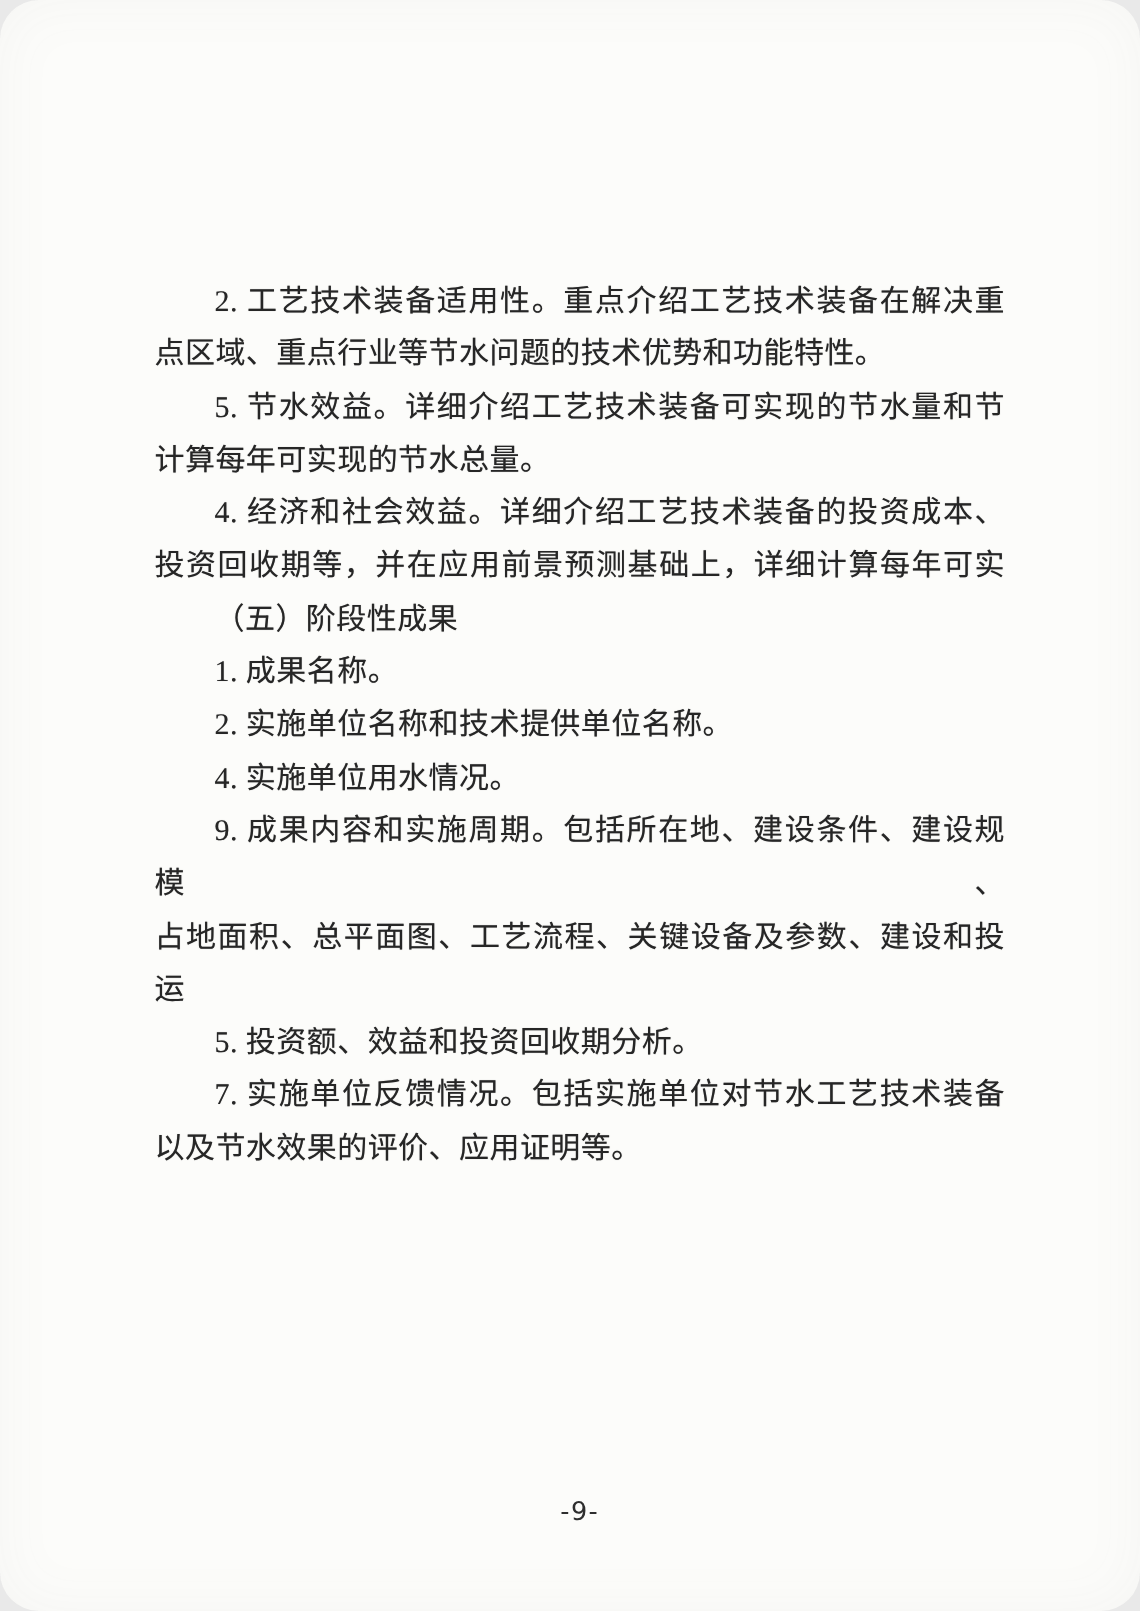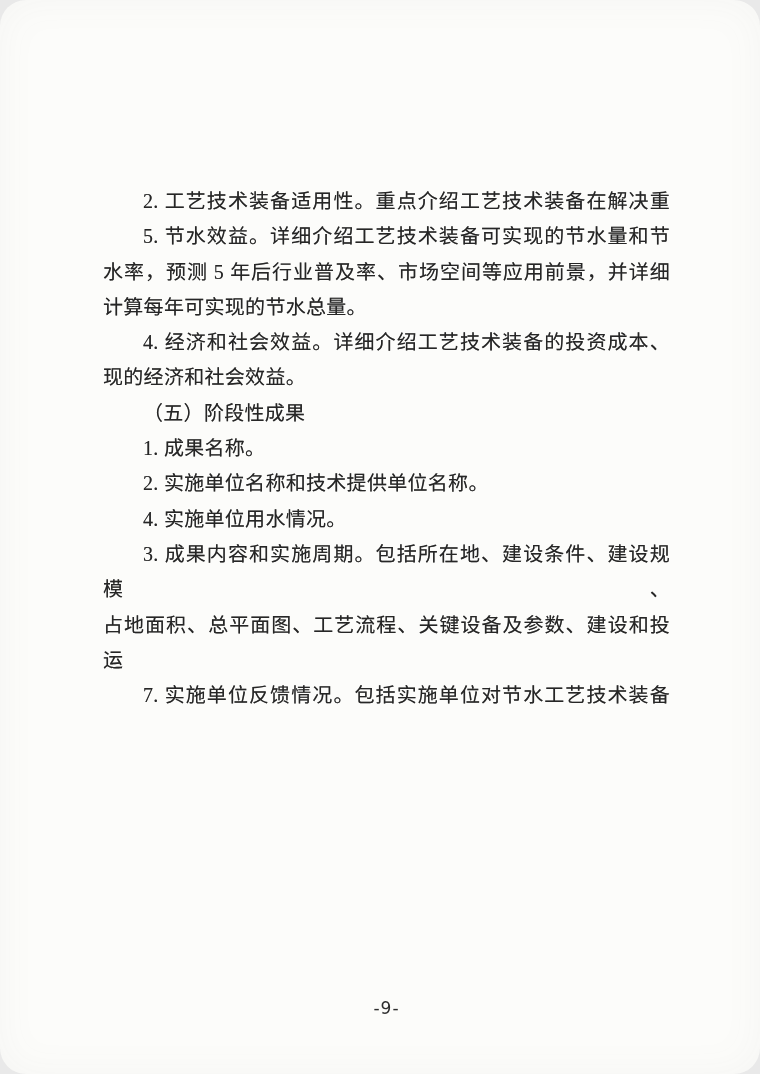--- a/index.html
+++ b/index.html
@@ -52,30 +52,32 @@
     color: #2e2e2e;
     letter-spacing: 1px;
   }
 </style>
 </head>
 <body>
 
 <div class="page">
   <div class="doc-body">
       <div class="line indent fill">2. 工艺技术装备适用性。重点介绍工艺技术装备在解决重</div>
+      <div class="line">点区域、重点行业等节水问题的技术优势和功能特性。</div>
       <div class="line indent fill">5. 节水效益。详细介绍工艺技术装备可实现的节水量和节</div>
-      <div class="line fill">水率，预测 5 年后行业普及率、市场空间等应用前景，并详细</div>
       <div class="line">计算每年可实现的节水总量。</div>
       <div class="line indent fill">4. 经济和社会效益。详细介绍工艺技术装备的投资成本、</div>
-      <div class="line">现的经济和社会效益。</div>
+      <div class="line fill">投资回收期等，并在应用前景预测基础上，详细计算每年可实</div>
       <div class="line indent">（五）阶段性成果</div>
       <div class="line indent">1. 成果名称。</div>
       <div class="line indent">2. 实施单位名称和技术提供单位名称。</div>
       <div class="line indent">4. 实施单位用水情况。</div>
-      <div class="line indent fill">3. 成果内容和实施周期。包括所在地、建设条件、建设规模、</div>
+      <div class="line indent fill">9. 成果内容和实施周期。包括所在地、建设条件、建设规模、</div>
       <div class="line fill">占地面积、总平面图、工艺流程、关键设备及参数、建设和投运</div>
+      <div class="line indent">5. 投资额、效益和投资回收期分析。</div>
       <div class="line indent fill">7. 实施单位反馈情况。包括实施单位对节水工艺技术装备</div>
+      <div class="line">以及节水效果的评价、应用证明等。</div>
     </div>
 
   <div class="footer">
     <span>-9-</span>
   </div>
 </div>
 
 </body></html>

